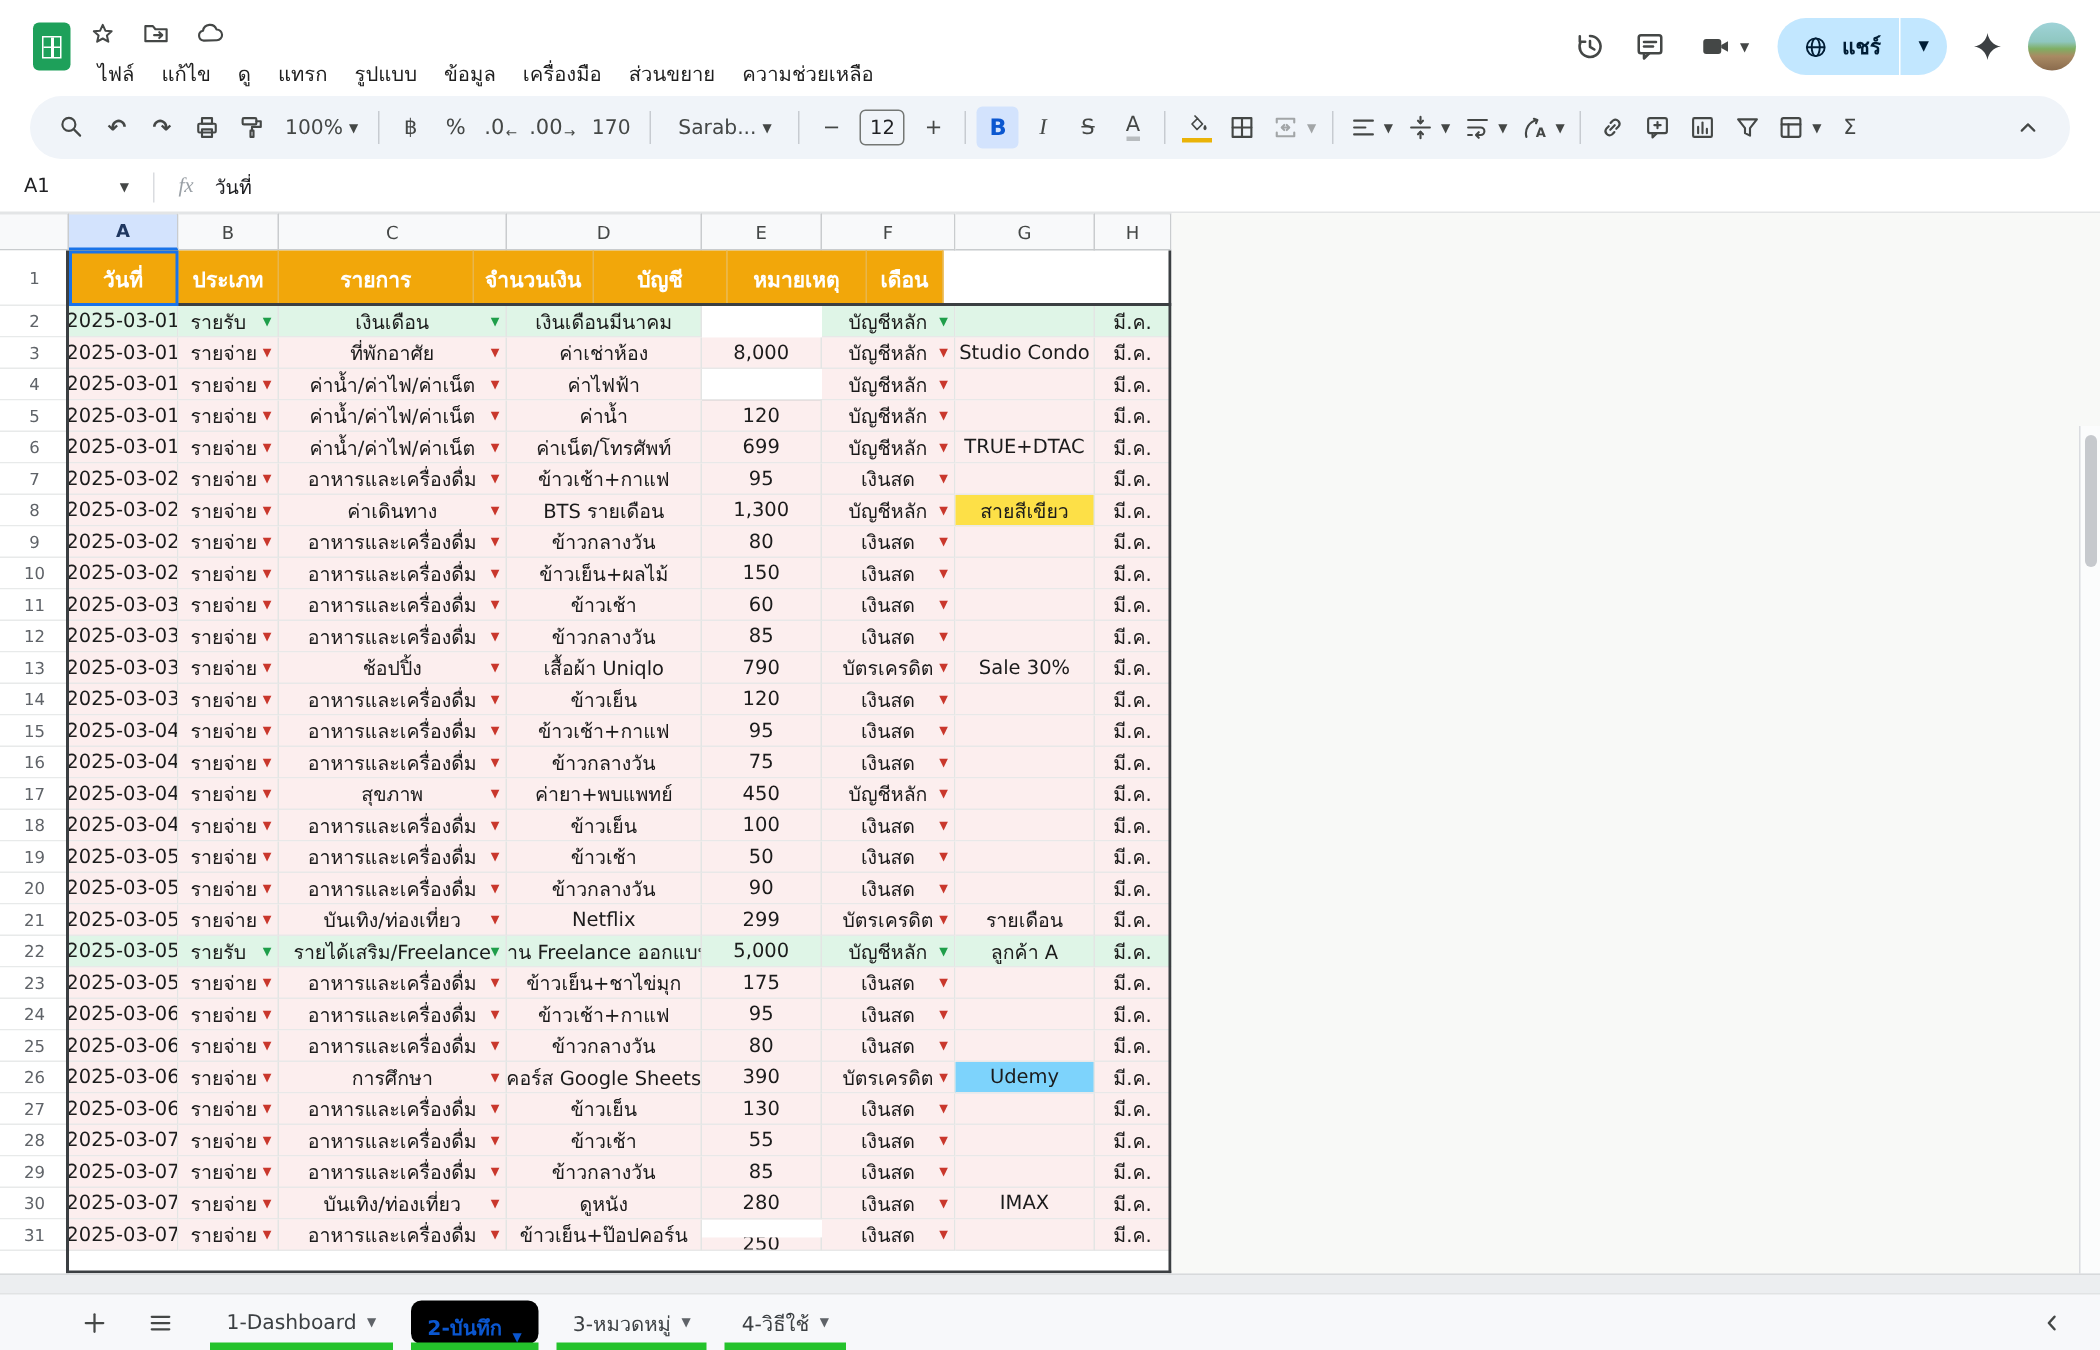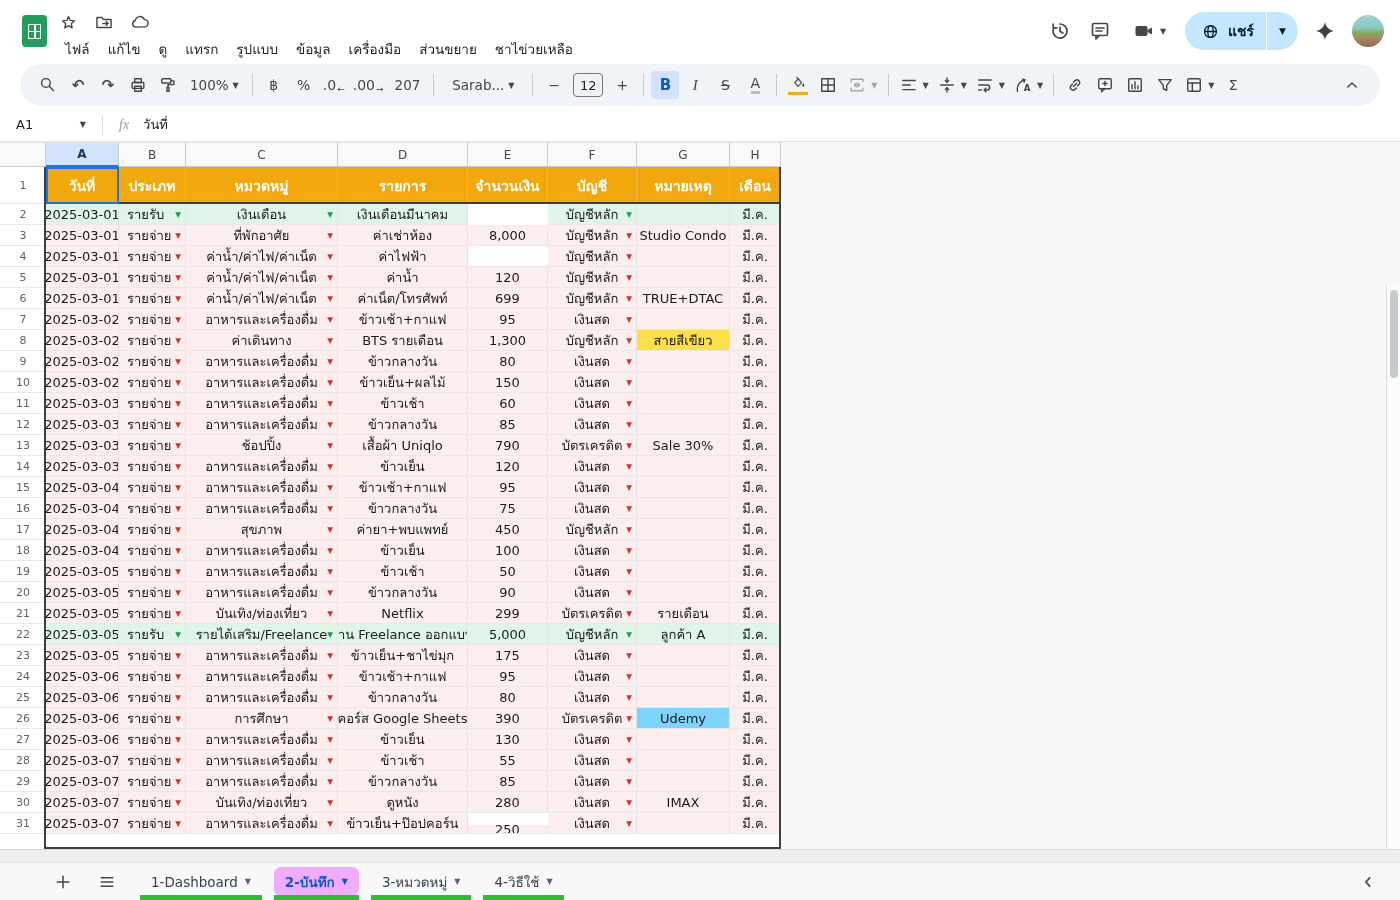--- a/index.html
+++ b/index.html
@@ -82,21 +82,21 @@
 
   
   #hstrip { position:absolute; left:0; bottom:38px; width:1400px; height:13px; background:#eceef0; border-top:1px solid #d7d9db; }
   #tabbar { position:absolute; left:0; bottom:0; width:1400px; height:38px; background:#f7f8fa; border-top:1px solid #e1e3e4;
     display:flex; align-items:center; padding-left:48px; }
   .bar-ic { width:30px; height:30px; display:flex; align-items:center; justify-content:center; color:#444746; margin-right:14px; }
   #tabs { display:flex; align-items:center; gap:4px; height:100%; }
   .tab { position:relative; height:100%; display:flex; align-items:center; padding:0 4px; }
   .tab .pill { display:flex; align-items:center; gap:7px; height:29px; padding:0 11px; border-radius:7px;
     font-size:13.5px; color:#3c4043; }
-  .tab.active .pill { background:#f0abfc; color:#0b57d0; font-weight:bold; }
+  .tab.active .pill { background:#000000; color:#0b57d0; font-weight:bold;align-items:flex-end; }
   .tab .drop { font-size:8px; color:#5f6368; }
   .tab.active .drop { color:#0b57d0; }
   .tab .color-bar { position:absolute; left:4px; right:4px; bottom:0px; height:5px; background:#24c22b; }
   #tabs-scroll-left { margin-left:auto; margin-right:22px; color:#444746; }
   svg { display:block; }
 </style>
 </head>
 <body>
 
 <div id="titlebar">
@@ -124,21 +124,21 @@
   </div>
   <nav id="menubar">
       <span>ไฟล์</span>
       <span>แก้ไข</span>
       <span>ดู</span>
       <span>แทรก</span>
       <span>รูปแบบ</span>
       <span>ข้อมูล</span>
       <span>เครื่องมือ</span>
       <span>ส่วนขยาย</span>
-      <span>ชาไข่วยเหลือ</span>
+      <span>ความช่วยเหลือ</span>
     </nav>
   <div id="hdr-right">
     <span class="hdr-btn">
       <svg width="24" height="24" viewBox="0 0 24 24" fill="none" stroke="#444746" stroke-width="1.7" stroke-linecap="round" stroke-linejoin="round">
           <path d="M12 5 a7 7 0 1 1 -6.3 4"></path>
           <path d="M5.2 5.2 v3.6 h3.6"></path>
           <path d="M12 8.4 v3.8 l2.9 1.8"></path>
         </svg>
       </span>
     <span class="hdr-btn">
@@ -217,21 +217,21 @@
     </div>
     <div class="ti">
       <span>.0</span>
       <span class="sub">←</span>
     </div>
     <div class="ti">
       <span>.00</span>
       <span class="sub">→</span>
     </div>
     <div class="ti wide">
-      <span>207</span>
+      <span>170</span>
     </div>
     <div class="tsep"></div>
     <div class="ti wide" style="min-width: 84px;">
       <span>Sarab...</span>
       <span class="drop">▼</span>
     </div>
     <div class="tsep"></div>
     <div class="ti">
       <span>−</span>
     </div>
@@ -388,23 +388,20 @@
       </div>
     <div id="rows">
         <div class="row hdr" style="height: 37px;">
           <div class="gut" style="height: 37px;">1</div>
           <div class="cell" style="width: 73px; background: rgb(242, 167, 10);">
             <span>วันที่</span>
           </div>
           <div class="cell" style="width: 67px; background: rgb(242, 167, 10);">
             <span>ประเภท</span>
           </div>
-          <div class="cell" style="width: 152px; background: rgb(242, 167, 10);">
-            <span>หมวดหมู่</span>
-          </div>
           <div class="cell" style="width: 130px; background: rgb(242, 167, 10);">
             <span>รายการ</span>
           </div>
           <div class="cell" style="width: 80px; background: rgb(242, 167, 10);">
             <span>จำนวนเงิน</span>
           </div>
           <div class="cell" style="width: 89px; background: rgb(242, 167, 10);">
             <span>บัญชี</span>
           </div>
           <div class="cell" style="width: 93px; background: rgb(242, 167, 10);">

